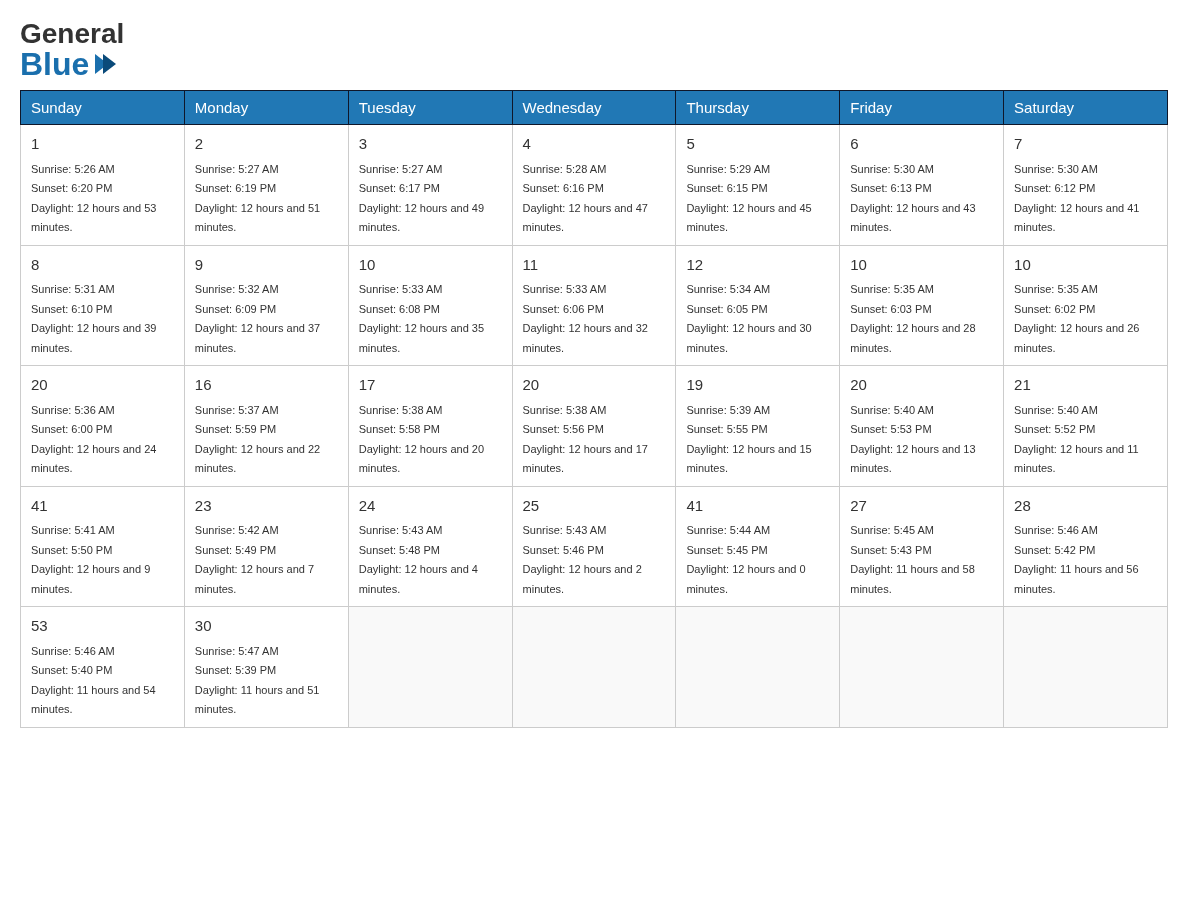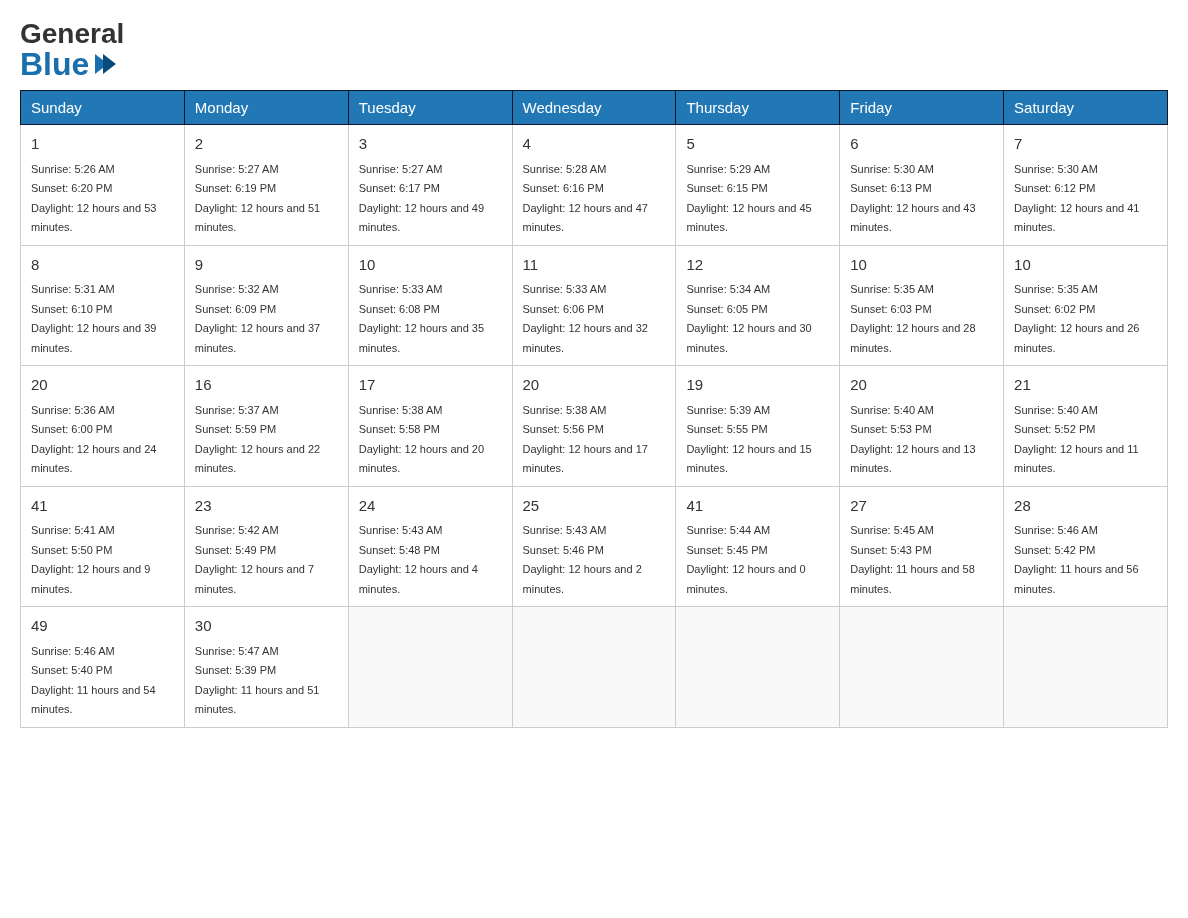--- a/index.html
+++ b/index.html
@@ -150,21 +150,21 @@
       <tr>
         <td><span class="day-num">41</span><span class="day-info">Sunrise: 5:41 AM<br>Sunset: 5:50 PM<br>Daylight: 12 hours and 9 minutes.</span></td>
         <td><span class="day-num">23</span><span class="day-info">Sunrise: 5:42 AM<br>Sunset: 5:49 PM<br>Daylight: 12 hours and 7 minutes.</span></td>
         <td><span class="day-num">24</span><span class="day-info">Sunrise: 5:43 AM<br>Sunset: 5:48 PM<br>Daylight: 12 hours and 4 minutes.</span></td>
         <td><span class="day-num">25</span><span class="day-info">Sunrise: 5:43 AM<br>Sunset: 5:46 PM<br>Daylight: 12 hours and 2 minutes.</span></td>
         <td><span class="day-num">41</span><span class="day-info">Sunrise: 5:44 AM<br>Sunset: 5:45 PM<br>Daylight: 12 hours and 0 minutes.</span></td>
         <td><span class="day-num">27</span><span class="day-info">Sunrise: 5:45 AM<br>Sunset: 5:43 PM<br>Daylight: 11 hours and 58 minutes.</span></td>
         <td><span class="day-num">28</span><span class="day-info">Sunrise: 5:46 AM<br>Sunset: 5:42 PM<br>Daylight: 11 hours and 56 minutes.</span></td>
       </tr>
       <tr>
-        <td><span class="day-num">49</span><span class="day-info">Sunrise: 5:46 AM<br>Sunset: 5:40 PM<br>Daylight: 11 hours and 54 minutes.</span></td>
+        <td><span class="day-num">53</span><span class="day-info">Sunrise: 5:46 AM<br>Sunset: 5:40 PM<br>Daylight: 11 hours and 54 minutes.</span></td>
         <td><span class="day-num">30</span><span class="day-info">Sunrise: 5:47 AM<br>Sunset: 5:39 PM<br>Daylight: 11 hours and 51 minutes.</span></td>
         <td class="empty"></td>
         <td class="empty"></td>
         <td class="empty"></td>
         <td class="empty"></td>
         <td class="empty"></td>
       </tr>
     </tbody>
 </table>
 

